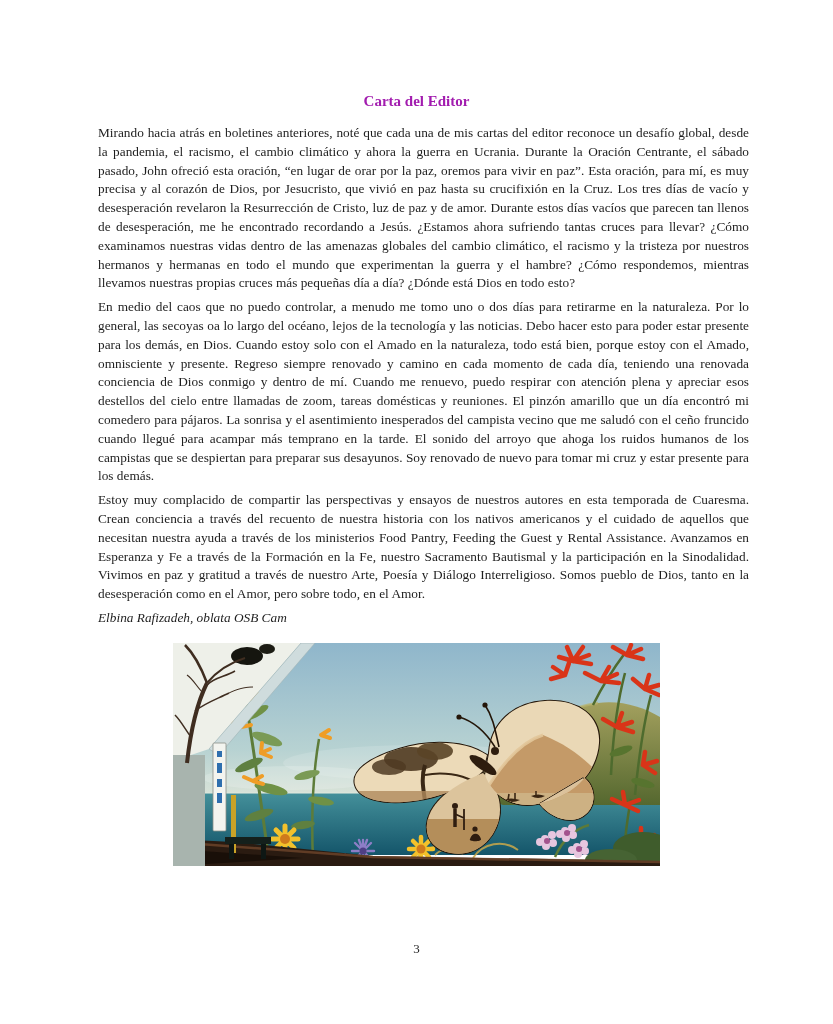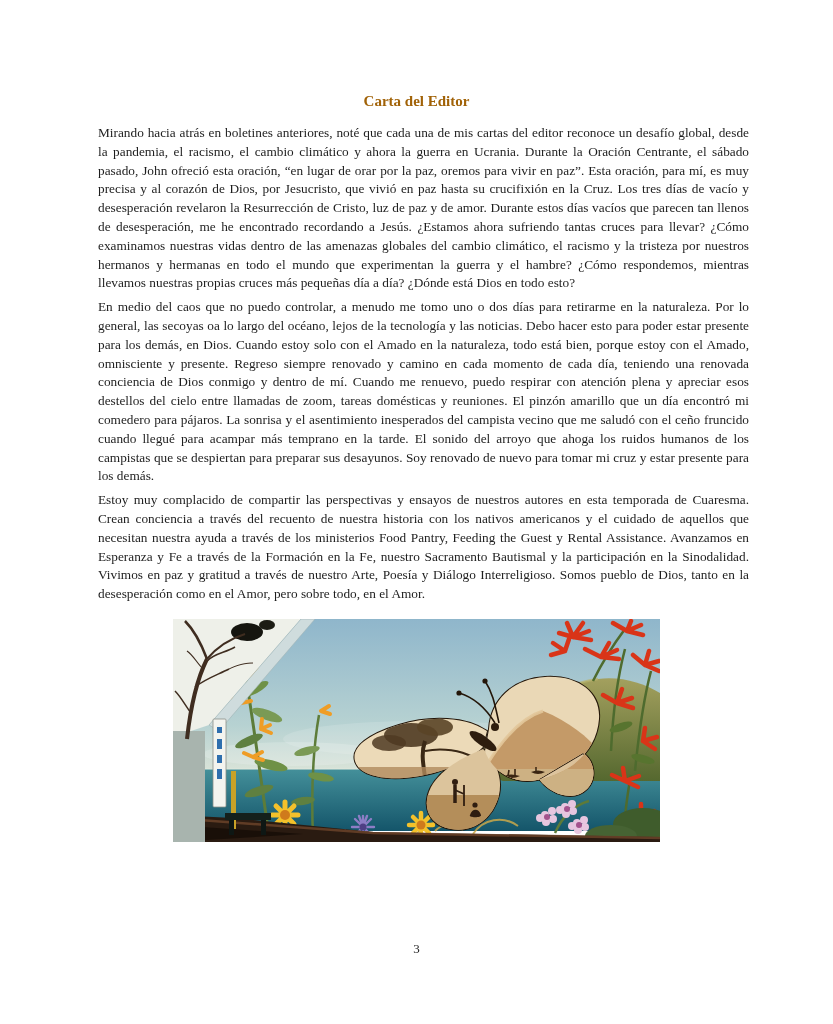--- a/index.html
+++ b/index.html
@@ -12,21 +12,21 @@
     color:#1d1d1d;
     overflow:hidden;
   }
   .doc-title{
     margin:0;
     padding-top:91px;
     text-align:center;
     font-size:15px;
     line-height:20px;
     font-weight:bold;
-    color:#a16207;
+    color:#a21caf;
   }
   .content{
     margin:13px 84px 0 98px;
     font-size:13.3px;
     line-height:18.8px;
     text-align:justify;
   }
   .content p{margin:0 0 5px 0;}
   .signature{
     font-style:italic;
@@ -52,20 +52,21 @@
 <body>
 
 <div class="page">
 
   <h1 class="doc-title">Carta del Editor</h1>
 
   <div class="content">
     <p>Mirando hacia atrás en boletines anteriores, noté que cada una de mis cartas del editor reconoce un desafío global, desde la pandemia, el racismo, el cambio climático y ahora la guerra en Ucrania. Durante la Oración Centrante, el sábado pasado, John ofreció esta oración, “en lugar de orar por la paz, oremos para vivir en paz”. Esta oración, para mí, es muy precisa y al corazón de Dios, por Jesucristo, que vivió en paz hasta su crucifixión en la Cruz. Los tres días de vacío y desesperación revelaron la Resurrección de Cristo, luz de paz y de amor. Durante estos días vacíos que parecen tan llenos de desesperación, me he encontrado recordando a Jesús. ¿Estamos ahora sufriendo tantas cruces para llevar? ¿Cómo examinamos nuestras vidas dentro de las amenazas globales del cambio climático, el racismo y la tristeza por nuestros hermanos y hermanas en todo el mundo que experimentan la guerra y el hambre? ¿Cómo respondemos, mientras llevamos nuestras propias cruces más pequeñas día a día? ¿Dónde está Dios en todo esto?</p>
     <p>En medio del caos que no puedo controlar, a menudo me tomo uno o dos días para retirarme en la naturaleza. Por lo general, las secoyas oa lo largo del océano, lejos de la tecnología y las noticias. Debo hacer esto para poder estar presente para los demás, en Dios. Cuando estoy solo con el Amado en la naturaleza, todo está bien, porque estoy con el Amado, omnisciente y presente. Regreso siempre renovado y camino en cada momento de cada día, teniendo una renovada conciencia de Dios conmigo y dentro de mí. Cuando me renuevo, puedo respirar con atención plena y apreciar esos destellos del cielo entre llamadas de zoom, tareas domésticas y reuniones. El pinzón amarillo que un día encontró mi comedero para pájaros. La sonrisa y el asentimiento inesperados del campista vecino que me saludó con el ceño fruncido cuando llegué para acampar más temprano en la tarde. El sonido del arroyo que ahoga los ruidos humanos de los campistas que se despiertan para preparar sus desayunos. Soy renovado de nuevo para tomar mi cruz y estar presente para los demás.</p>
     <p>Estoy muy complacido de compartir las perspectivas y ensayos de nuestros autores en esta temporada de Cuaresma. Crean conciencia a través del recuento de nuestra historia con los nativos americanos y el cuidado de aquellos que necesitan nuestra ayuda a través de los ministerios Food Pantry, Feeding the Guest y Rental Assistance. Avanzamos en Esperanza y Fe a través de la Formación en la Fe, nuestro Sacramento Bautismal y la participación en la Sinodalidad. Vivimos en paz y gratitud a través de nuestro Arte, Poesía y Diálogo Interreligioso. Somos pueblo de Dios, tanto en la desesperación como en el Amor, pero sobre todo, en el Amor.</p>
+    <p class="signature">Elbina Rafizadeh, oblata OSB Cam</p>
   </div>
 
   <div class="figure-wrap" role="img" aria-label="Fotografía de un mural pintado en una pared: una gran mariposa cuyas alas contienen una escena histórica en tonos sepia (un árbol, figuras indígenas y canoas en el agua), sobre un fondo de cielo azul, océano, una colina verde y flores silvestres amarillas, anaranjadas, rojas, moradas y rosadas; a la izquierda un árbol sin hojas, un letrero blanco y una banca frente al muro.">
     <svg viewBox="0 0 487 223" width="487" height="223">
       <defs>
         <linearGradient id="skyG" x1="0" y1="0" x2="0" y2="1">
           <stop offset="0" stop-color="#8fb6cb"></stop>
           <stop offset="0.7" stop-color="#b7d2d2"></stop>
           <stop offset="1" stop-color="#d9e3d8"></stop>
         </linearGradient>

